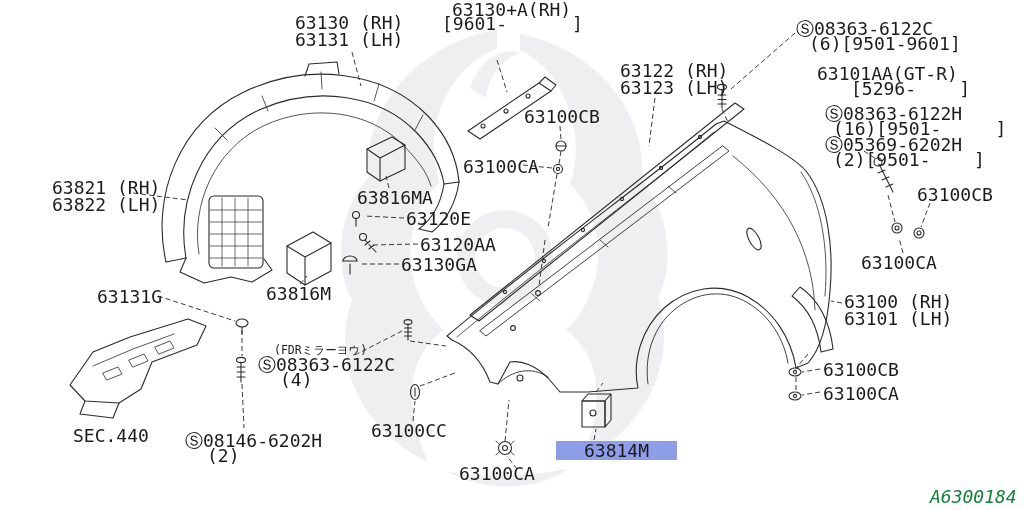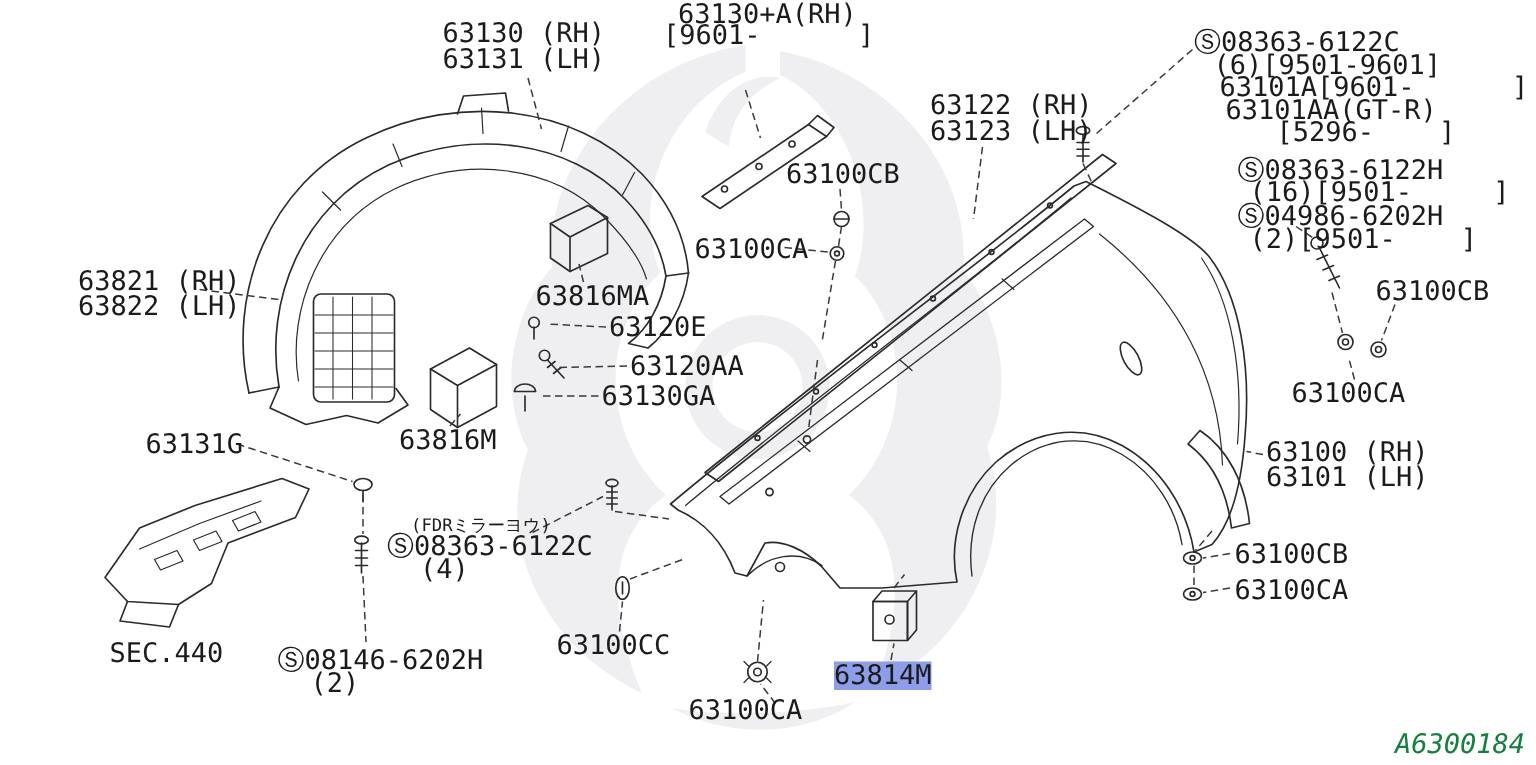--- a/index.html
+++ b/index.html
@@ -9,21 +9,21 @@
     overflow:hidden; font-family:"DejaVu Sans Mono","Liberation Mono",monospace;
   }
   .stage svg { position:absolute; left:0; top:0; }
   .lbl {
     position:absolute; font-size:18px; line-height:15px; color:#1b1b1b;
     white-space:pre; letter-spacing:0;
   }
   .lbl.jp { font-size:11.5px; }
   .lbl.highlight {
     background: var(--highlight-color, #8d9de8);
-    padding:2px 0; margin-left:-10px; margin-top:-2px;
+    padding:2px 28px; margin-left:-10px; margin-top:-2px;
   }
   .lbl.code { color:#15803d;font-style:italic; }
 </style>
 </head>
 <body>
 
 <div class="stage">
 
   <svg viewBox="0 0 1024 510" width="1024" height="510">
 
@@ -202,26 +202,25 @@
   </svg>
 
   <div class="lbl" style="left:295px;top:15px">63130 (RH)</div>
   <div class="lbl" style="left:295px;top:32px">63131 (LH)</div>
   <div class="lbl" style="left:452px;top:2px">63130+A(RH)</div>
   <div class="lbl" style="left:442px;top:16px">[9601-      ]</div>
   <div class="lbl" style="left:620px;top:63px">63122 (RH)</div>
   <div class="lbl" style="left:620px;top:80px">63123 (LH)</div>
   <div class="lbl" style="left:796px;top:21px">Ⓢ08363-6122C</div>
   <div class="lbl" style="left:809px;top:36px">(6)[9501-9601]</div>
-  <div class="lbl" style="left:813px;top:51px">63101A[9601-      ]</div>
   <div class="lbl" style="left:817px;top:66px">63101AA(GT-R)</div>
   <div class="lbl" style="left:851px;top:81px">[5296-    ]</div>
   <div class="lbl" style="left:825px;top:106px">Ⓢ08363-6122H</div>
   <div class="lbl" style="left:833px;top:121px">(16)[9501-     ]</div>
-  <div class="lbl" style="left:825px;top:137px">Ⓢ04986-6202H</div>
+  <div class="lbl" style="left:825px;top:137px">Ⓢ05369-6202H</div>
   <div class="lbl" style="left:833px;top:152px">(2)[9501-    ]</div>
   <div class="lbl" style="left:524px;top:109px">63100CB</div>
   <div class="lbl" style="left:463px;top:159px">63100CA</div>
   <div class="lbl" style="left:52px;top:180px">63821 (RH)</div>
   <div class="lbl" style="left:52px;top:197px">63822 (LH)</div>
   <div class="lbl" style="left:357px;top:190px">63816MA</div>
   <div class="lbl" style="left:406px;top:211px">63120E</div>
   <div class="lbl" style="left:420px;top:237px">63120AA</div>
   <div class="lbl" style="left:401px;top:257px">63130GA</div>
   <div class="lbl" style="left:917px;top:187px">63100CB</div>

